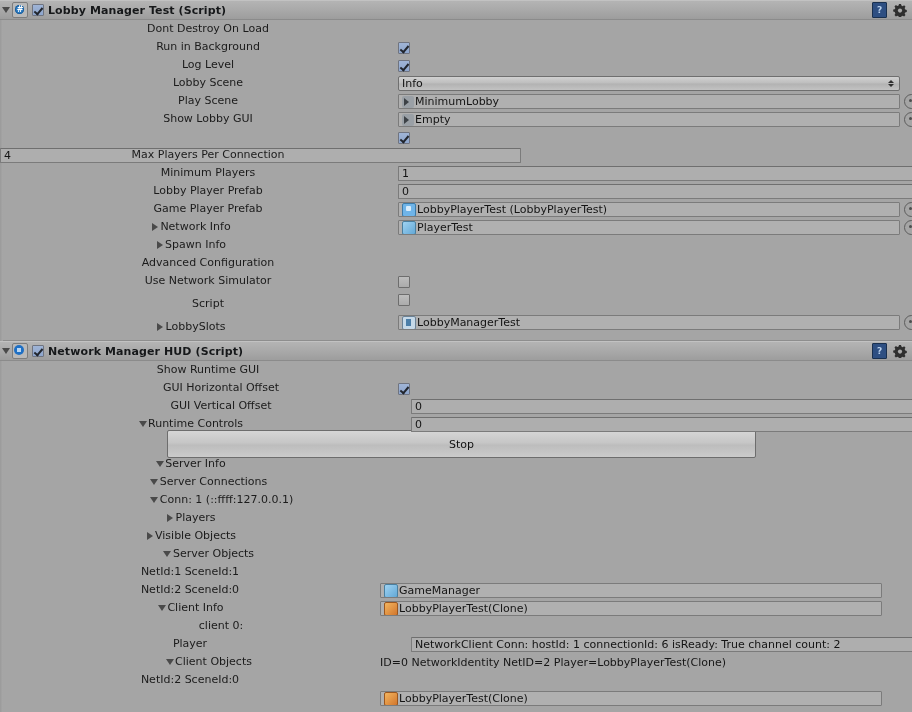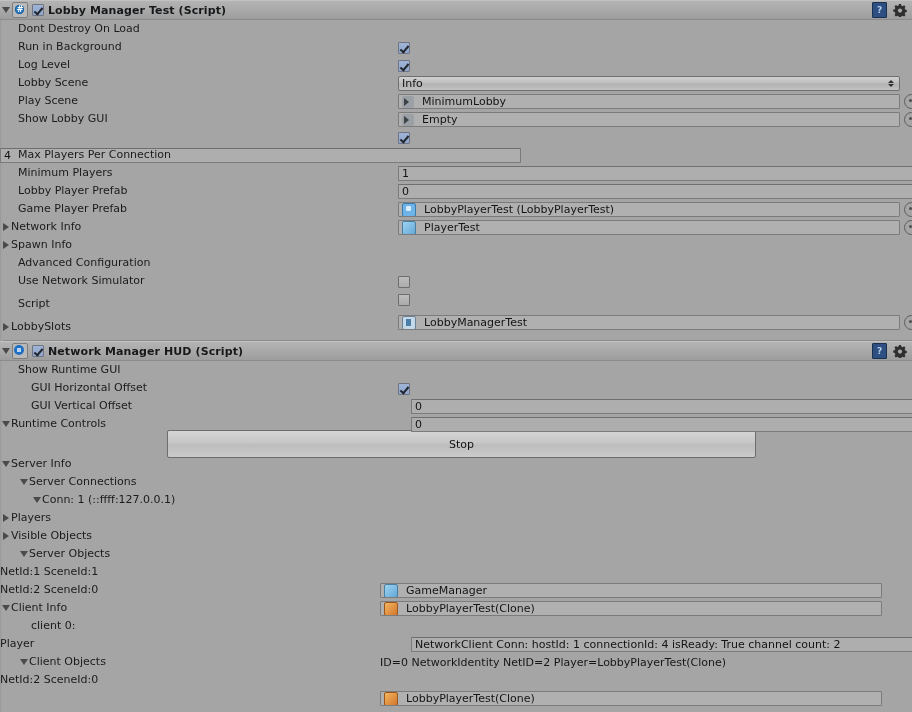--- a/index.html
+++ b/index.html
@@ -99,21 +99,21 @@
   .icon-gear svg{display:block;}
 
   .divider{height:1px;background:#8e8e8e;}
 
   
   .row{position:relative;height:18px;display:flex;align-items:center;}
   .label{
     font-size:11px;color:#1b1b1b;white-space:nowrap;
     line-height:18px;
   }
-  .lbl-col{width:380px;flex:0 0 380px;display:flex;align-items:center;height:18px;}
+  .lbl-col{width:380px;flex:0 0 380px;display:flex;align-items:center;height:18px;justify-content:center;}
 
   .indent-0{}
   .indent-1{padding-left:18px;}
   .indent-2{padding-left:31px;}
   .indent-3{}
 
   .fold{display:flex;align-items:center;height:18px;}
   .fold .arrow{width:11px;flex:0 0 11px;display:flex;align-items:center;justify-content:center;}
 
   
@@ -129,21 +129,21 @@
     overflow:hidden;white-space:nowrap;
     border-radius:1px;
   }
   .txtfield.wide{width:502px;flex:0 0 502px;}
   .txtfield.wide2{width:521px;flex:0 0 521px;}
   .objfield{
     height:15px;box-sizing:border-box;
     width:502px;flex:0 0 502px;
     background:#b0b0b0;
     border:1px solid #7b7b7b;
-    display:flex;align-items:center;gap:8px;
+    display:flex;align-items:center;gap:1px;
     padding:0 3px;border-radius:1px;
     font-size:11px;color:#141414;white-space:nowrap;overflow:hidden;
   }
   .pick{
     width:13px;height:13px;margin-left:4px;flex:0 0 13px;
     border-radius:50%;
     border:1px solid #5d5d5d;
     background:#a5a5a5;
     position:relative;
   }
@@ -579,21 +579,21 @@
       <span class="label">Client Info</span>
     </div>
   </div>
 
   <div class="row">
     <div class="lbl-col indent-2">
         <span class="label">client 0:</span>
       </div>
     <div class="field-wrap">
       <div class="txtfield wide">
-          <span>NetworkClient Conn: hostId: 1 connectionId: 4 isReady: True channel count: 2</span>
+          <span>NetworkClient Conn: hostId: 1 connectionId: 6 isReady: True channel count: 2</span>
         </div>
     </div>
   </div>
 
   <div class="row">
     <div class="lbl-col indent-3">
         <span class="label">Player</span>
       </div>
     <div class="field-wrap">
         <span class="plain-val">ID=0 NetworkIdentity NetID=2 Player=LobbyPlayerTest(Clone)</span>

